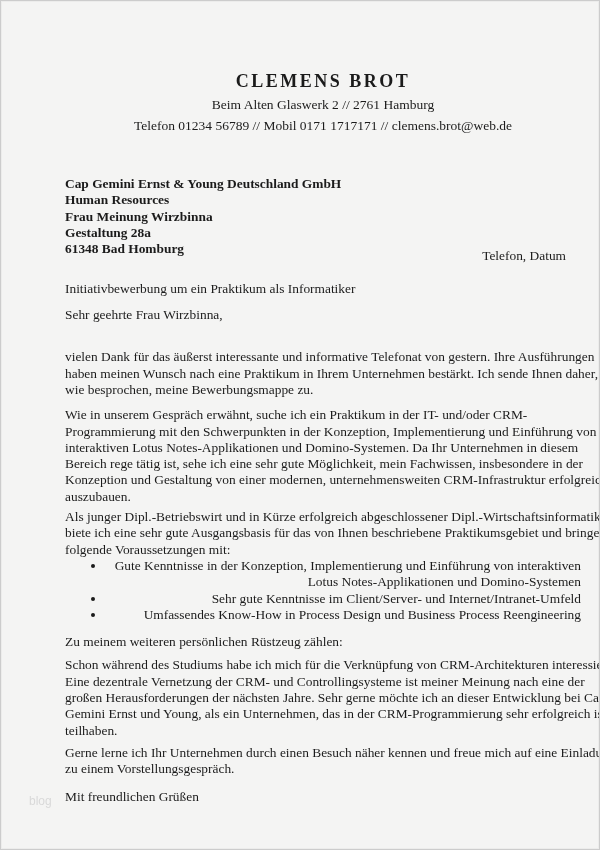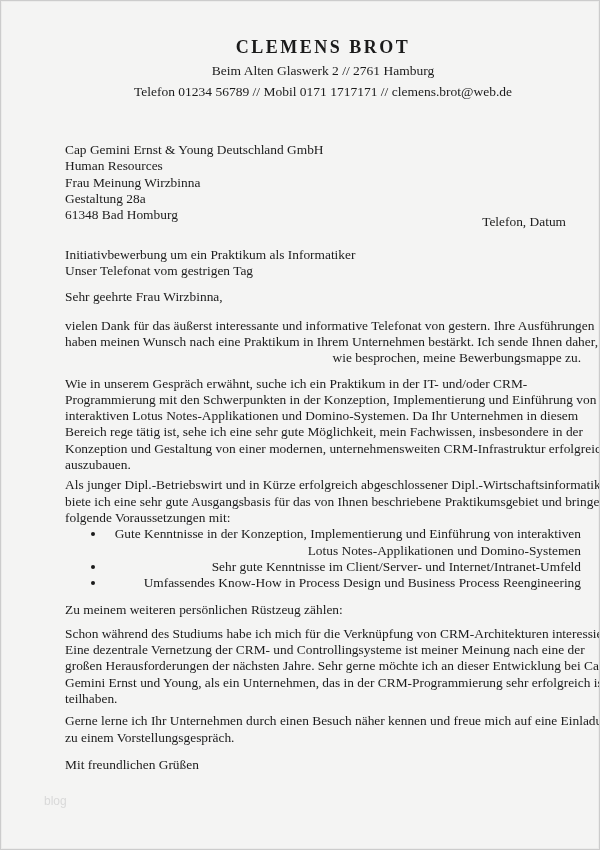--- a/index.html
+++ b/index.html
@@ -13,56 +13,57 @@
     width: 600px; height: 850px;
     box-sizing: border-box;
     background: #f4f4f3;
     border: 1px solid #cccccc;
     box-shadow: inset 0 0 0 1px rgba(0,0,0,0.03);
     overflow: hidden;
     color: #1b1b1b;
   }
   .watermark {
     position: absolute;
-    left: 43px; top: 793px;
+    left: 28px; top: 793px;
     font-family: "Liberation Sans", sans-serif;
     font-size: 12px;
     color: #d9d9d9;
     z-index: 0;
   }
   .content {
     position: relative;
     margin-left: 64px;
     width: 516px;
     z-index: 1;
   }
   .header { padding-top: 35px; text-align: center; }
   .header-name {
     font-size: 18px; font-weight: 700;
     letter-spacing: 2.5px; line-height: 22px;
     white-space: nowrap;
+    margin-top: 34px;
   }
   .header-line {
     font-size: 13.5px; font-weight: 400;
     line-height: 17px; margin-top: 4px;
     white-space: nowrap;
   }
   .body-text { font-size: 13.4px; line-height: 16.3px; }
   .recipient { margin-top: 42px; }
-  .recipient div { white-space: nowrap; }
+  .recipient div { white-space: nowrap; font-weight: bold; }
   .dateline {
     margin-top: -9px;
     text-align: right; padding-right: 15px;
     white-space: nowrap;
   }
   .subject { margin-top: 16px; font-weight: 400; white-space: nowrap; }
   .reference { white-space: nowrap; }
   .salutation { margin-top: 10px; white-space: nowrap; }
   .para div { white-space: nowrap; }
-  .p1 { margin-top: 12px; text-align: right; }
+  .p1 { margin-top: 26px; }
   .p2 { margin-top: 9px; }
   .p3 { margin-top: 4px; }
   ul.bullets {
     margin: 0; padding: 0 0 0 41px;
     list-style: disc;
   }
   ul.bullets li { line-height: 16.3px; }
   .b1 { margin-top: 9px; text-align: right; }
   .lead { margin-top: 11px; white-space: nowrap; }
   .b2 { margin-top: 12px; }
@@ -88,21 +89,20 @@
         <div>Cap Gemini Ernst &amp; Young Deutschland GmbH</div>
         <div>Human Resources</div>
         <div>Frau Meinung Wirzbinna</div>
         <div>Gestaltung 28a</div>
         <div>61348 Bad Homburg</div>
       </div>
 
     <div class="dateline body-text">Telefon, Datum</div>
 
     <div class="subject body-text">Initiativbewerbung um ein Praktikum als Informatiker</div>
-    <div class="reference body-text">Unser Telefonat vom gestrigen Tag</div>
 
     <div class="salutation body-text">Sehr geehrte Frau Wirzbinna,</div>
 
     <div class="para body-text p1">
         <div>vielen Dank für das äußerst interessante und informative Telefonat von gestern. Ihre Ausführungen</div>
         <div>haben meinen Wunsch nach eine Praktikum in Ihrem Unternehmen bestärkt. Ich sende Ihnen daher,</div>
         <div>wie besprochen, meine Bewerbungsmappe zu.</div>
       </div>
 
     <div class="para body-text p2">

